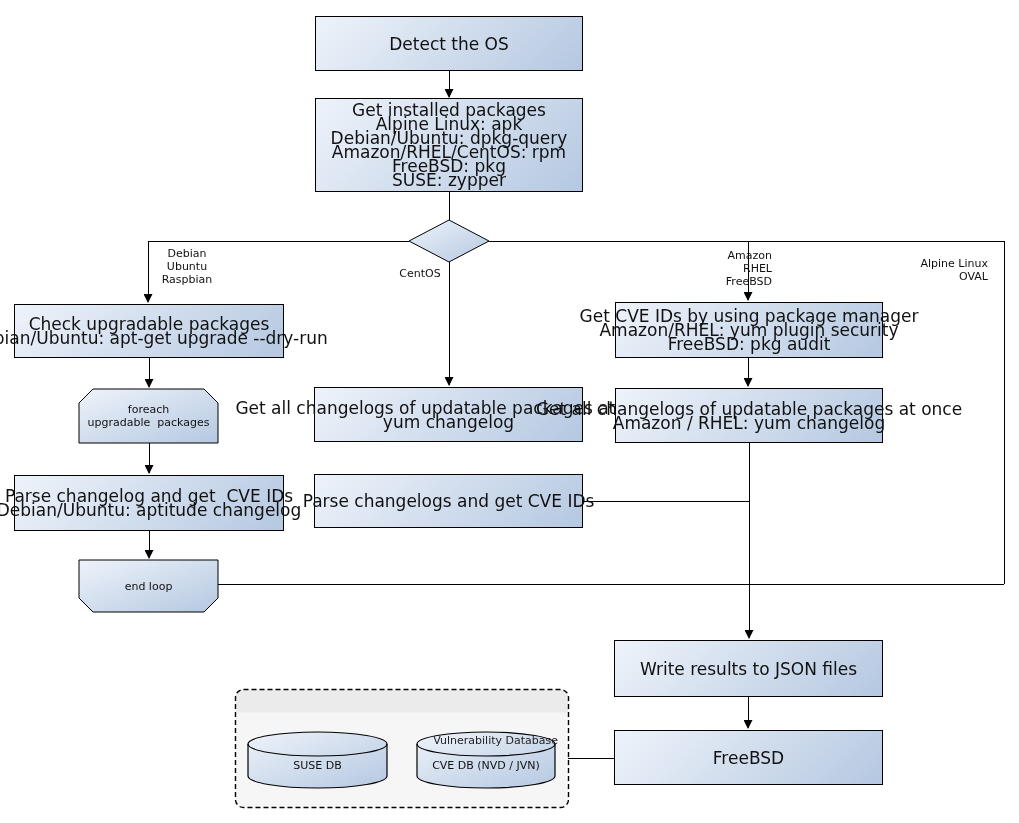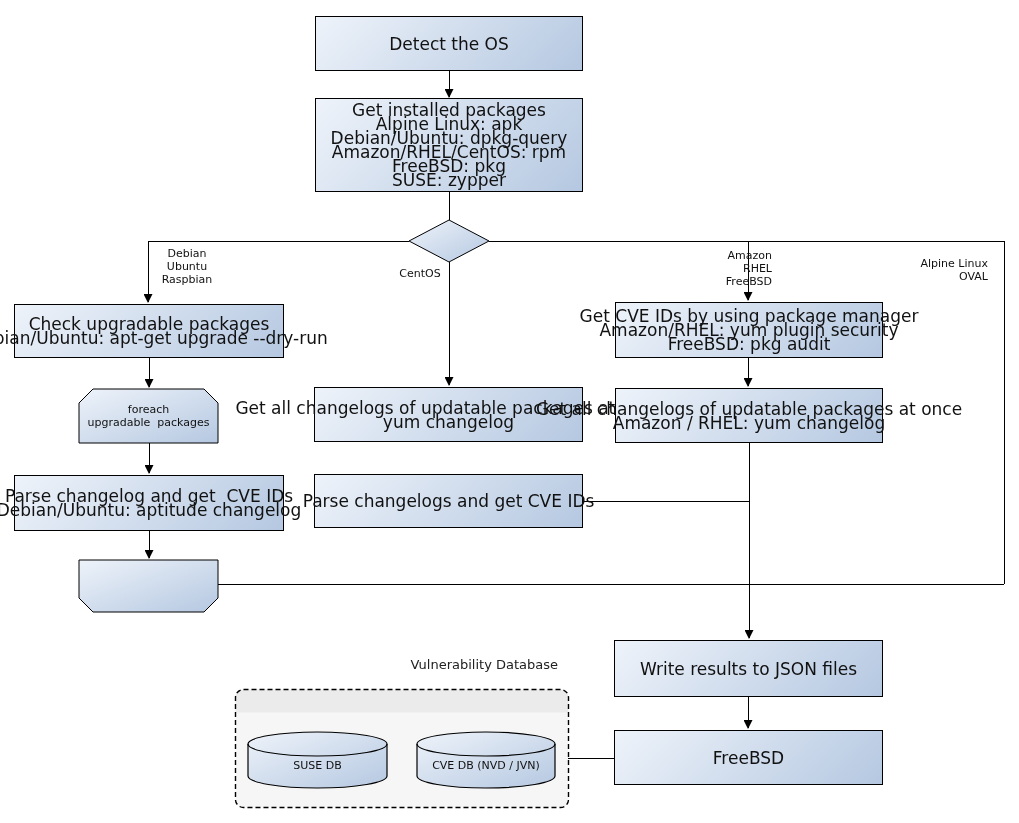--- a/index.html
+++ b/index.html
@@ -25,24 +25,24 @@
   .label{
     position:absolute;
     display:flex;align-items:center;justify-content:center;
     text-align:center;
     white-space:pre;
     font-size:11px;line-height:13px;
   }
   .label.right{justify-content:flex-end;text-align:right;}
   .cluster-title{
     position:absolute;
-    left:235px;top:653px;width:333px;height:23px;
+    left:235px;top:729px;width:333px;height:23px;
     line-height:23px;text-align:right;
     padding-right:10px;box-sizing:border-box;
-    font-size:13px;color:#222;
+    font-size:11px;color:#222;
   }
 </style>
 </head>
 <body>
 
 <div id="canvas">
 
   <svg id="wires" xmlns="http://www.w3.org/2000/svg" width="1019" height="823" viewBox="0 0 1019 823">
     <defs>
       <linearGradient id="nodeGrad" x1="0" y1="0" x2="1" y2="1">
@@ -103,20 +103,21 @@
 Amazon/RHEL/CentOS: rpm
 FreeBSD: pkg
 SUSE: zypper</div>
 
   <div class="label" style="left:79px;top:389px;width:139px;height:54px;">foreach
 upgradable  packages</div>
 
   <div class="node" style="left:14px;top:475px;width:270px;height:56px;">Parse changelog and get  CVE IDs
 Debian/Ubuntu: aptitude changelog</div>
 
+  <div class="label" style="left:79px;top:560px;width:139px;height:52px;">end loop</div>
 
   <div class="node" style="left:314px;top:387px;width:269px;height:55px;">Get all changelogs of updatable packages at once
 yum changelog</div>
 
   <div class="node" style="left:314px;top:474px;width:269px;height:54px;">Parse changelogs and get CVE IDs</div>
 
   <div class="node" style="left:615px;top:302px;width:268px;height:56px;">Get CVE IDs by using package manager
 Amazon/RHEL: yum plugin security
 FreeBSD: pkg audit</div>
 

